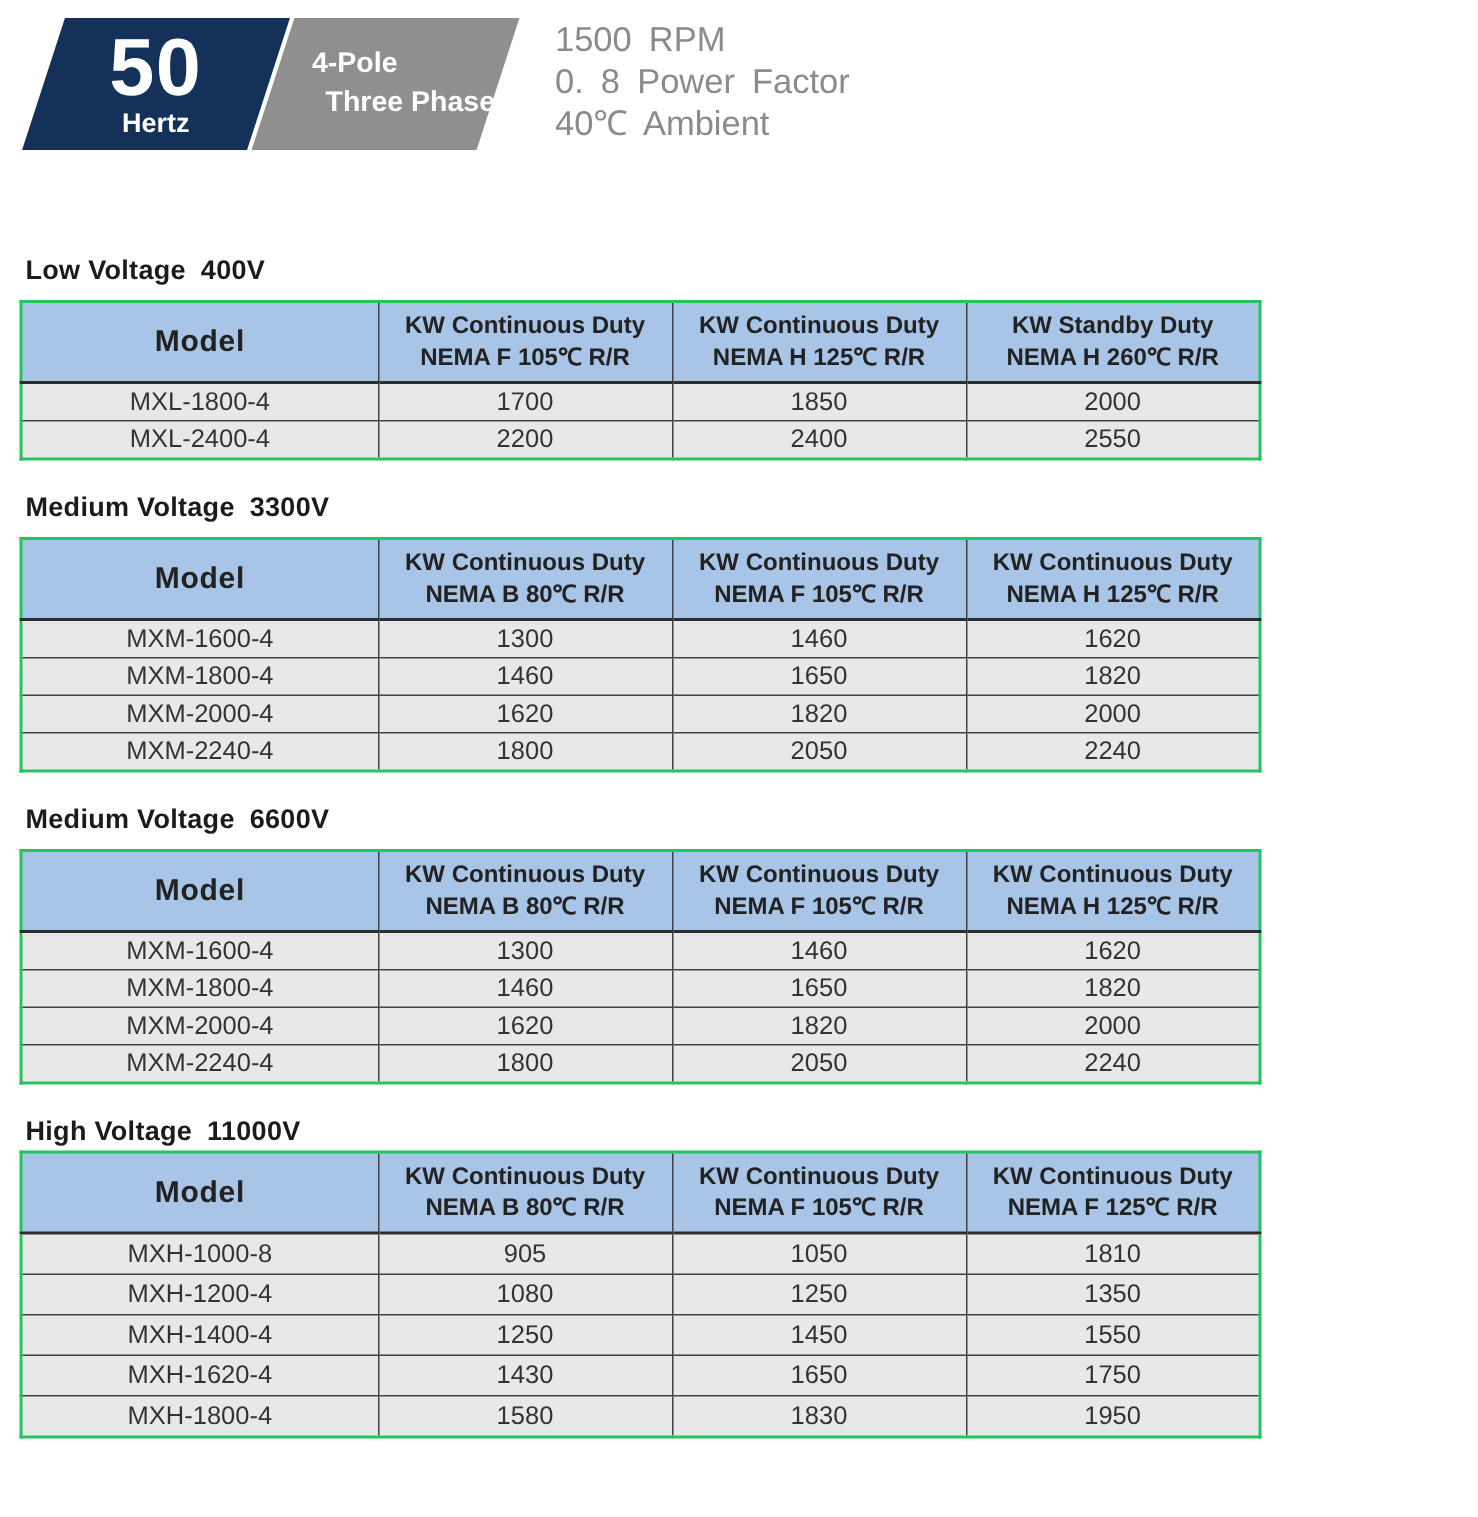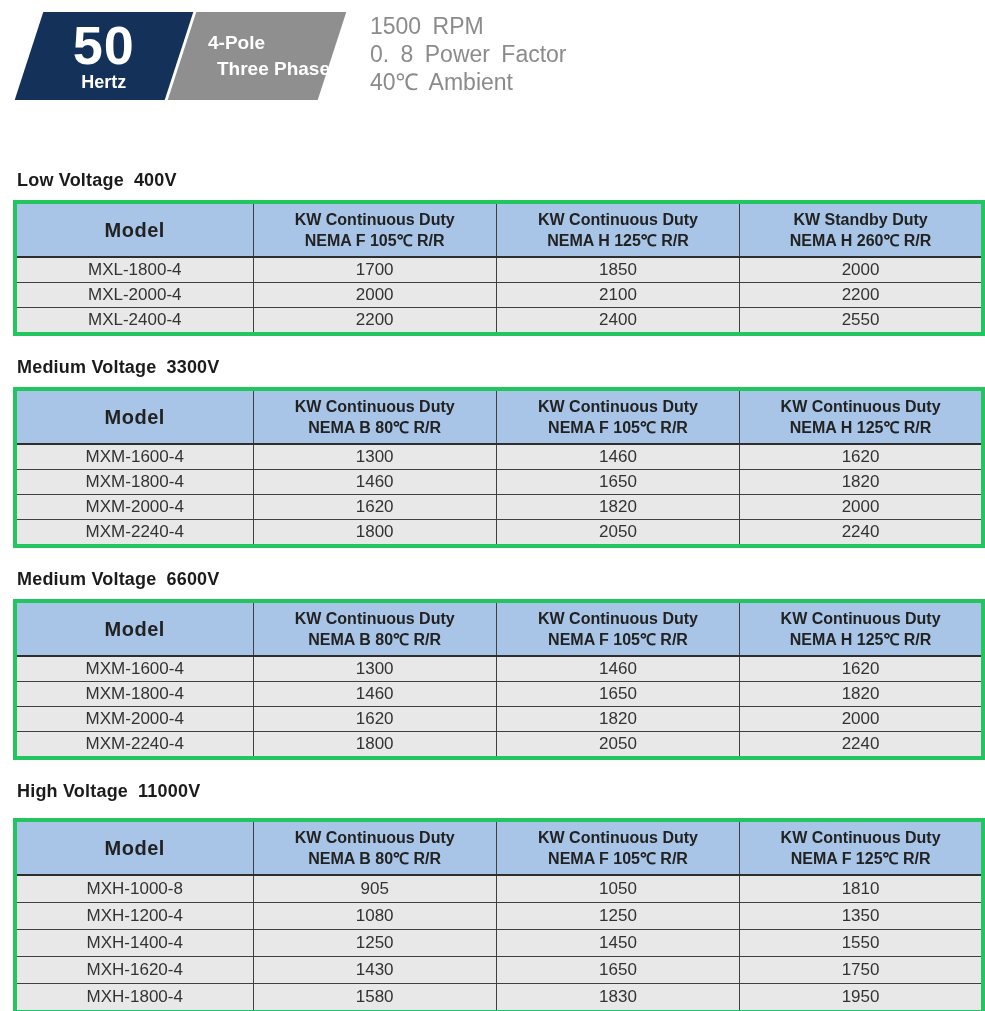--- a/index.html
+++ b/index.html
@@ -52,27 +52,27 @@
   
   .sections { margin-top: 70px; }
   .section-heading {
     margin: 0 0 9px 4px;
     font-size: 18px; font-weight: bold; color: #1b1b1b;
     letter-spacing: 0.2px;
   }
   .heading-voltage { margin-left: 10px; }
   .section { margin-bottom: 21px; }
   .section:last-child { margin-bottom: 0; }
-  .section:nth-child(4) .section-heading { margin-bottom: 16px; }
+  .section:nth-child(4) .section-heading { margin-bottom: 2px; }
 
   table.spec-table {
     border-collapse: collapse;
-    width: 972px;
+    width: 828px;
     table-layout: fixed;
-    border: 4px solid #22c55e;
+    border: 2px solid #22c55e;
   }
   .spec-table col.model-col { width: 238px; }
   .spec-table th, .spec-table td {
     border: 1.6px solid #404040;
   }
   .spec-table thead th {
     background: #a8c4e6;
     height: 50px;
     color: #222222;
     font-weight: bold;
@@ -151,26 +151,20 @@
             </tr>
       </thead>
       <tbody>
             <tr>
               <td>MXL-1800-4</td>
               <td>1700</td>
               <td>1850</td>
               <td>2000</td>
             </tr>
             <tr>
-              <td>MXL-2000-4</td>
-              <td>2000</td>
-              <td>2100</td>
-              <td>2200</td>
-            </tr>
-            <tr>
               <td>MXL-2400-4</td>
               <td>2200</td>
               <td>2400</td>
               <td>2550</td>
             </tr>
           </tbody>
     </table>
   </section>
 
   <section class="section">

